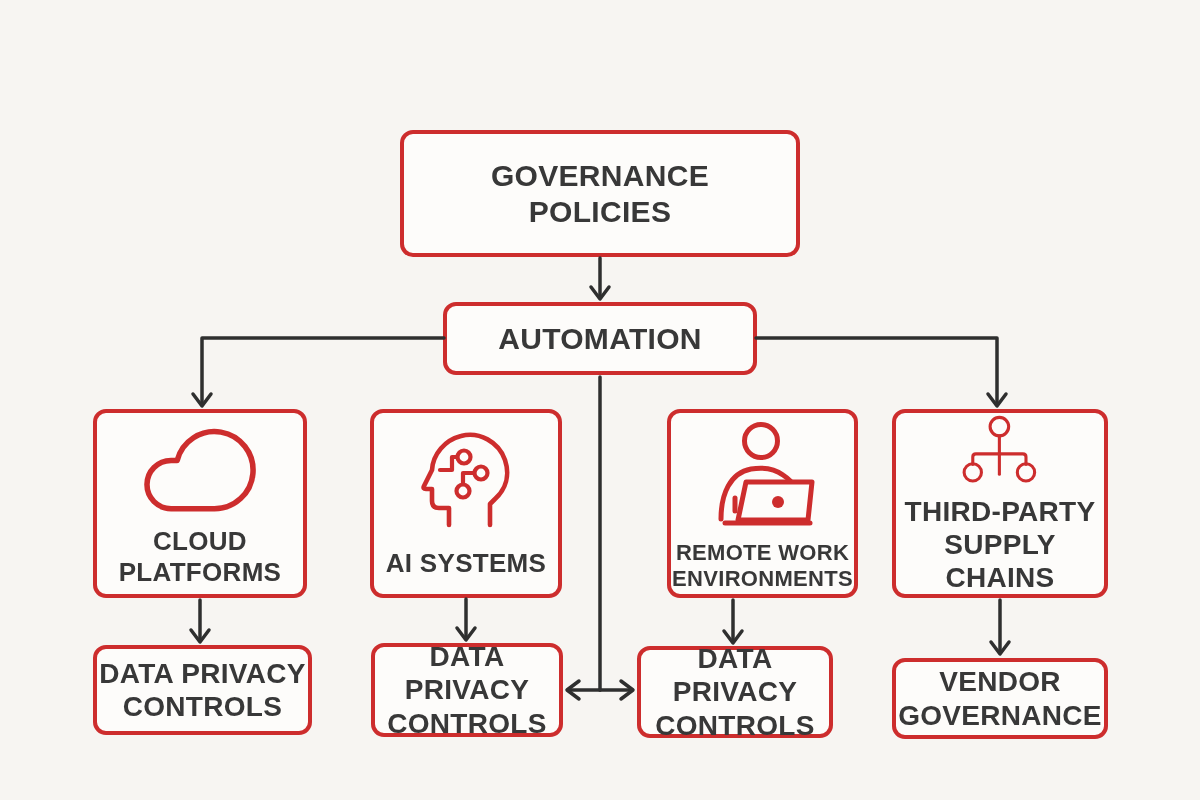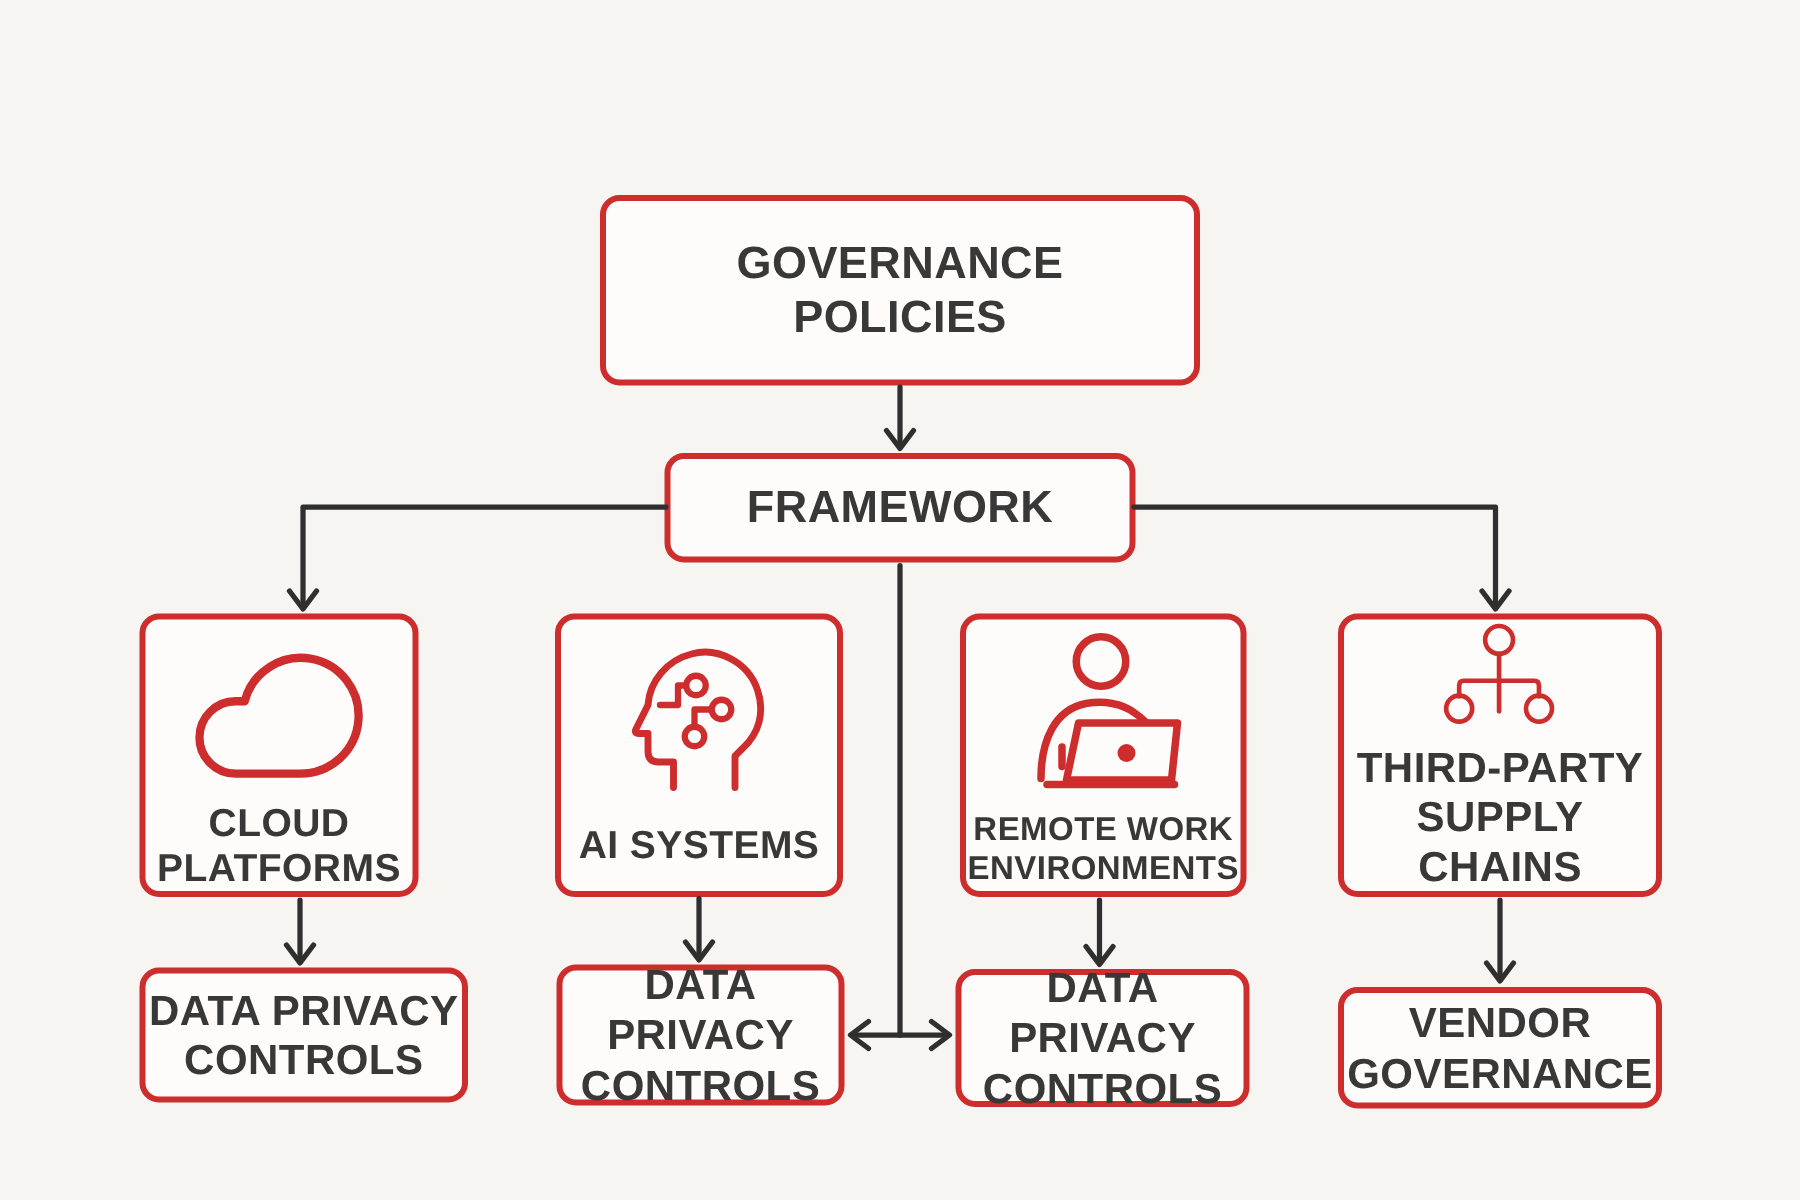--- a/index.html
+++ b/index.html
@@ -99,44 +99,44 @@
       <path class="edge" d="M991 642 L1000 654 L1009 642"></path>
     </g>
   </svg>
 
   <div class="node" style="left:400px;top:130px;width:400px;height:127px;">
     <div class="label lbl-xl">GOVERNANCE
 POLICIES</div>
   </div>
 
   <div class="node" style="left:443px;top:302px;width:314px;height:73px;">
-    <div class="label lbl-xl">FRAMEWORK</div>
+    <div class="label lbl-xl">AUTOMATION</div>
   </div>
 
-  <div class="node main" style="left:93px;top:409px;width:186px;height:189px;justify-content:flex-end;">
+  <div class="node main" style="left:93px;top:409px;width:214px;height:189px;">
     <svg class="icon" width="116" height="94" viewBox="0 1.6 24 19.5">
       <path class="st" stroke-width="1.15" transform="scale(-1,1) translate(-24,0)" d="M18 10h-1.26A8 8 0 1 0 9 20h9a5 5 0 0 0 0-10z"></path>
     </svg>
     <div class="label lbl-lg">CLOUD
 PLATFORMS</div>
   </div>
 
   <div class="node main" style="left:370px;top:409px;width:192px;height:189px;">
     <svg class="icon" width="102" height="108" viewBox="0 0 102 108">
       <path class="st" stroke-width="4.6" d="M34 97 L34 80 L24 80 Q17 80 17 73 L17 61 L11 61 Q7.5 61 9 58 L17 42 C18 26 30 12 46 8 C64 3 84 14 90 32 C95 47 91 61 80 71 L75 76 L75 97"></path>
       <path class="st" stroke-width="4.2" d="M25 42 L37 42 L37 29 L42 29"></path>
       <path class="st" stroke-width="4.2" d="M59 45 L48 45 L48 56"></path>
       <circle class="st" stroke-width="4.2" cx="49" cy="29" r="6.5"></circle>
       <circle class="st" stroke-width="4.2" cx="66" cy="45" r="6.5"></circle>
       <circle class="st" stroke-width="4.2" cx="48" cy="63" r="6.5"></circle>
     </svg>
     <div class="label lbl-lg">AI SYSTEMS</div>
   </div>
 
-  <div class="node main" style="left:640px;top:409px;width:191px;height:189px;">
+  <div class="node main" style="left:667px;top:409px;width:191px;height:189px;">
     <svg class="icon" width="112" height="112" viewBox="0 0 112 112">
       <path class="st" stroke-width="5" d="M14 103 C14 78 23 57 44 53 C56 51 68 53 76 59 C82 63 86 67 89 72"></path>
       <path class="st" stroke-width="5" d="M28 82 L28 95"></path>
       <path class="fillbox" stroke-width="5" d="M39 66 L105 66 L101 104 L31 104 Z"></path>
       <circle class="dot" cx="71" cy="86" r="6"></circle>
       <path class="st" stroke-width="5" d="M18 107 L103 107"></path>
       <circle class="st" stroke-width="5" cx="54" cy="25" r="16.5"></circle>
     </svg>
     <div class="label lbl-sm">REMOTE WORK
 ENVIRONMENTS</div>

